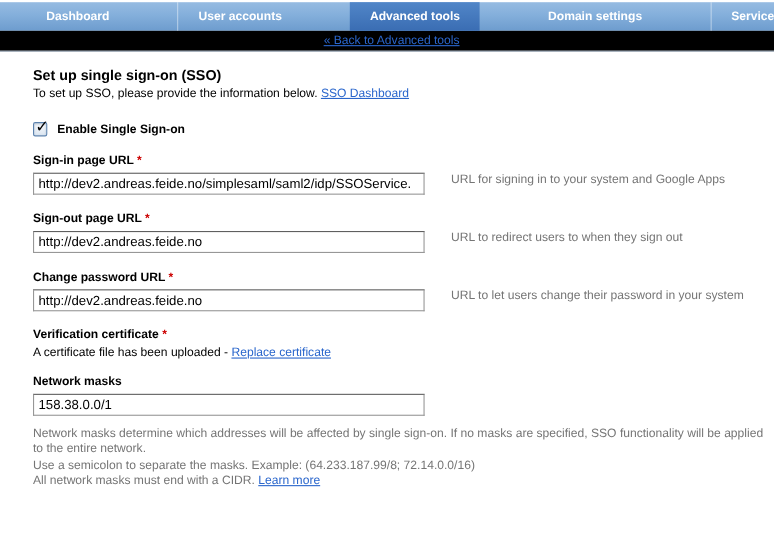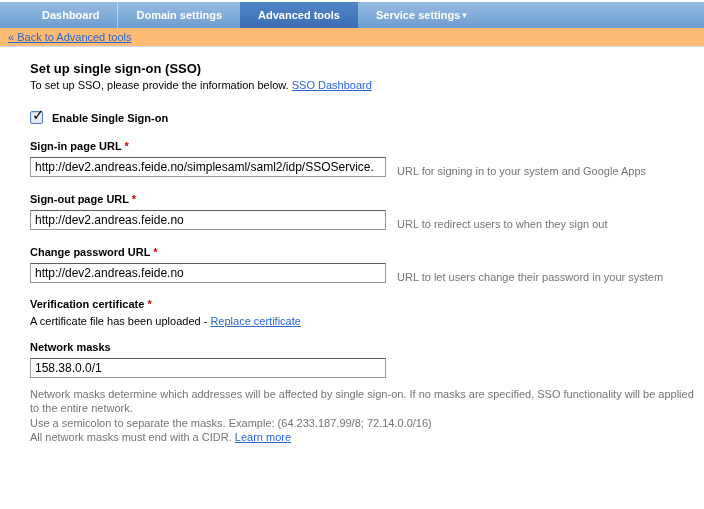--- a/index.html
+++ b/index.html
@@ -18,20 +18,21 @@
     cursor: pointer;
   }
   
   .topstrip { height: 2px; background: #fff; }
   .tabbar {
     height: 26px;
     background: linear-gradient(to bottom, #96bbe2 0%, #84afdb 45%, #6d9cce 100%);
     display: flex;
     align-items: stretch;
     padding-left: 24px;
+    gap: 44px;
   }
   .tab {
     display: flex;
     align-items: center;
     padding: 0 18px;
     color: #fff;
     font-weight: bold;
     font-size: 11px;
     cursor: pointer;
     white-space: nowrap;
@@ -39,25 +40,26 @@
   .tab + .tab { border-left: 1px solid rgba(255,255,255,0.45); }
   .tab.active {
     background: linear-gradient(to bottom, #5186c8, #3a6db3);
     border-left: none;
   }
   .tab.active + .tab { border-left: none; }
   .dd-arrow { font-size: 9px; margin-left: 2px; }
   
   .subnav {
     height: 19px;
-    background: #fdba74;
+    background: #000000;
     border-bottom: 1px solid #d0dfee;
     display: flex;
     align-items: center;
     padding-left: 8px;
+    justify-content: center;
   }
   
   .main { padding: 14px 0 0 30px; }
   h1.page-title {
     font-size: 13px;
     font-weight: bold;
     margin: 0 0 3px 0;
     letter-spacing: 0;
   }
   .intro { font-size: 11px; }
@@ -81,21 +83,21 @@
     content: "✓";
     position: absolute;
     left: 1px; top: -6px;
     font-size: 15px;
     font-weight: bold;
     color: #000;
   }
   .enable-label { font-weight: bold; margin-left: 9px; text-align: center; }
   .field { margin-top: 16px; }
   .field-label { font-weight: bold; margin-bottom: 5px; }
-  .input-row { display: flex; align-items: flex-end; }
+  .input-row { display: flex; align-items: flex-start; gap: 13px; }
   input.text {
     width: 356px;
     height: 20px;
     font-family: "Liberation Sans", "DejaVu Sans", sans-serif;
     font-size: 12px;
     padding: 1px 4px;
     border: 1px solid #979797;
     border-top-color: #5f5f5f;
     background: #fff;
     color: #000;
@@ -112,22 +114,23 @@
     line-height: 1.3;
   }
 </style>
 </head>
 <body>
 
 <div class="topstrip"></div>
 
 <div class="tabbar">
   <div class="tab">Dashboard</div>
+  <div class="tab">User accounts</div>
+  <div class="tab active">Advanced tools</div>
   <div class="tab">Domain settings</div>
-  <div class="tab active">Advanced tools</div>
   <div class="tab">
     <span>Service settings</span>
     <span class="dd-arrow">▾</span>
   </div>
 </div>
 
 <div class="subnav">
   <span class="link">« Back to Advanced tools</span>
 </div>
 

